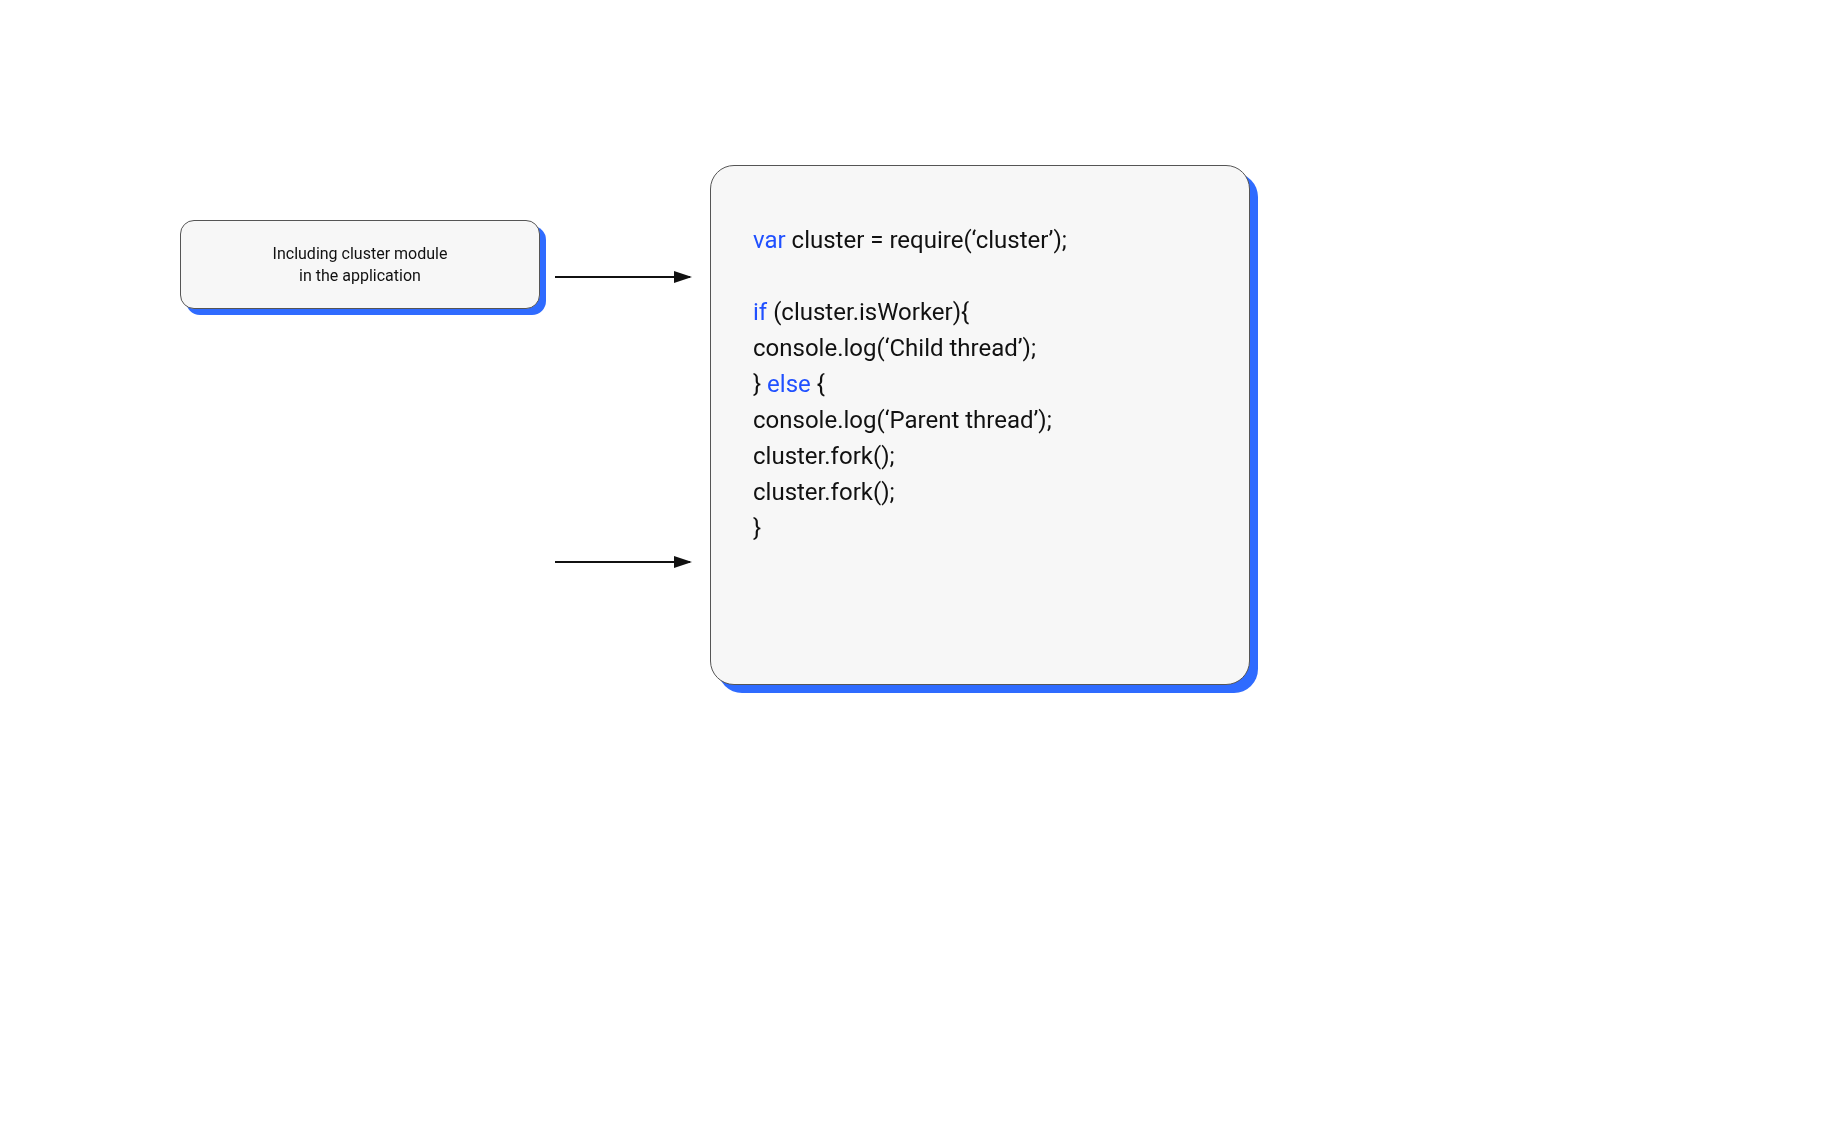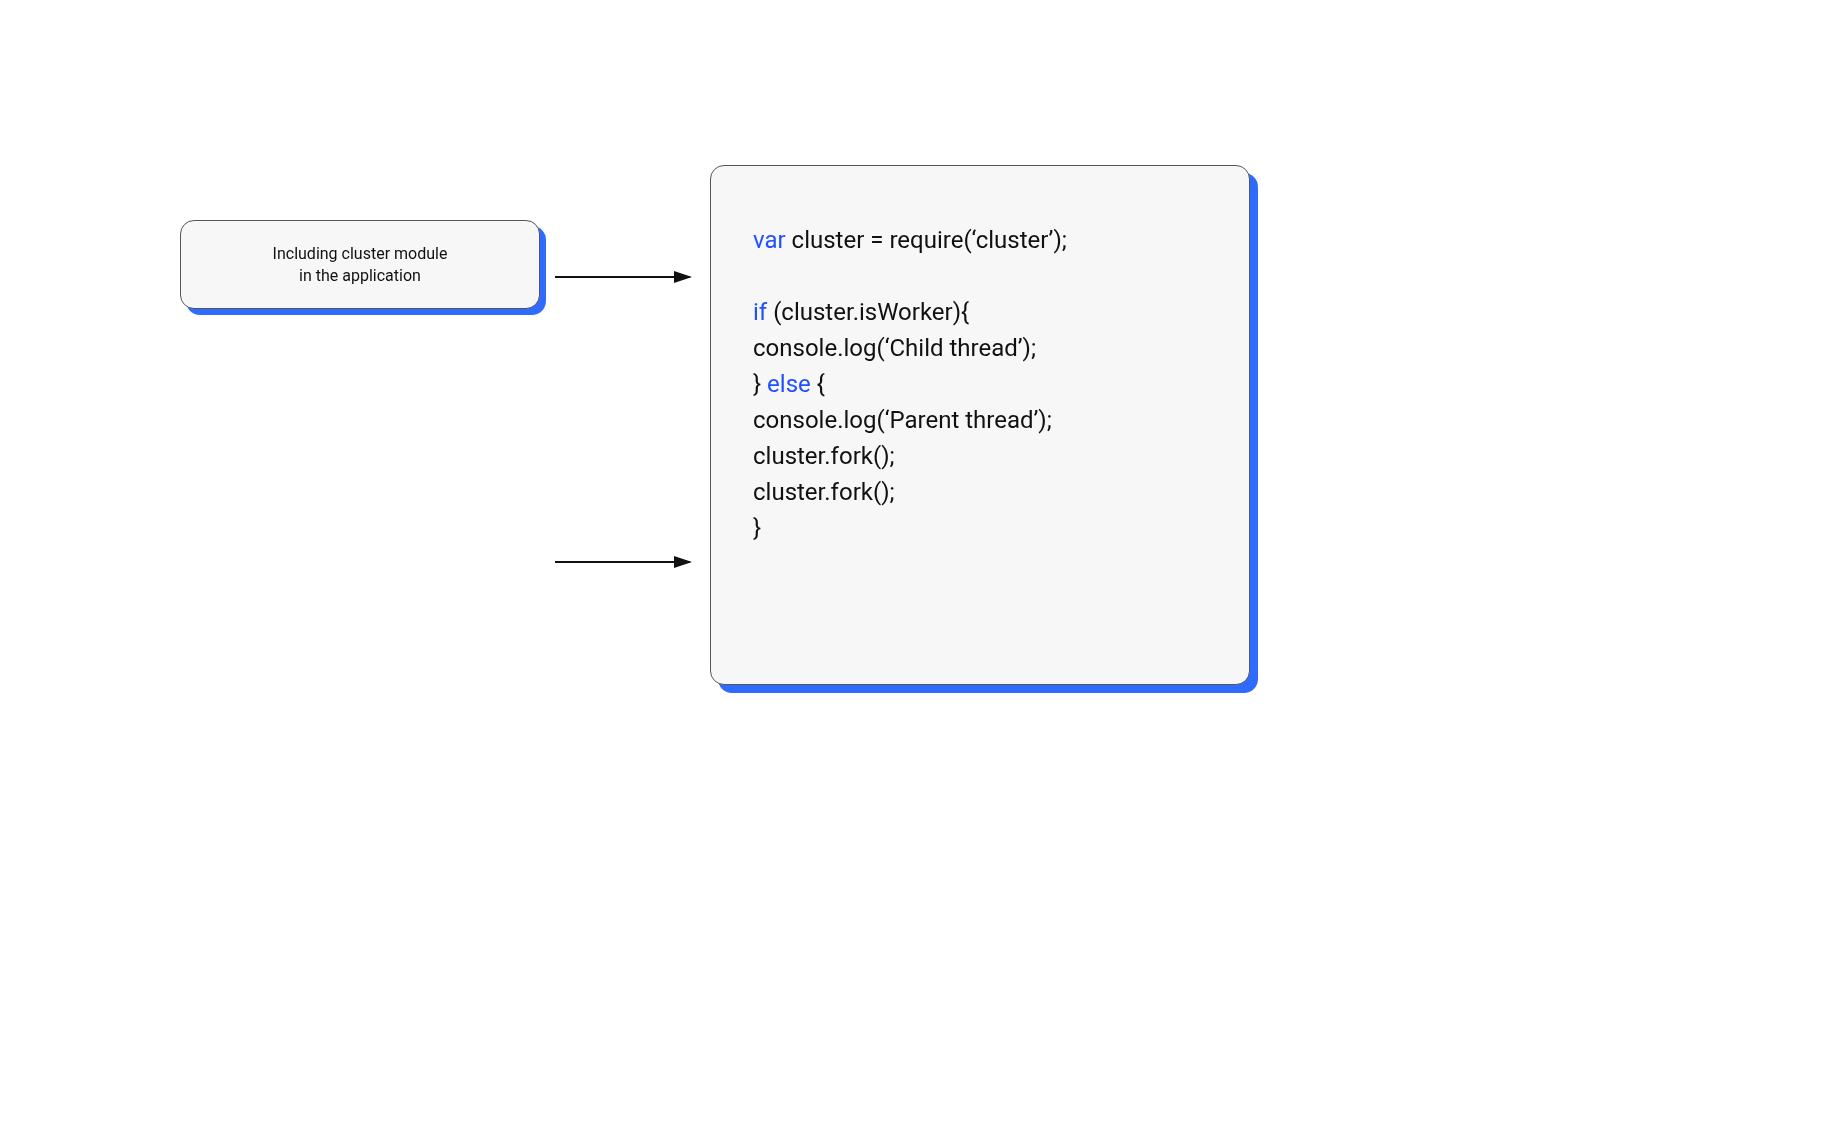--- a/index.html
+++ b/index.html
@@ -40,21 +40,21 @@
     width: 360px;
   }
   .code-box {
     position: absolute;
     left: 560px;
     top: 0px;
     width: 540px;
     height: 520px;
     background: #f7f7f7;
     border: 1px solid #555;
-    border-radius: 14px;
+    border-radius: 24px;
     box-shadow: 8px 8px 0 0 #2f6bff;
     padding: 56px 42px;
     font-size: 24px;
     line-height: 1.5;
     color: #111;
     font-family: -apple-system, BlinkMacSystemFont, "Segoe UI", Roboto, Helvetica, Arial, sans-serif;
   }
   .code-box .kw { color: #2050ff; }
   .code-box pre {
     font-family: inherit;

